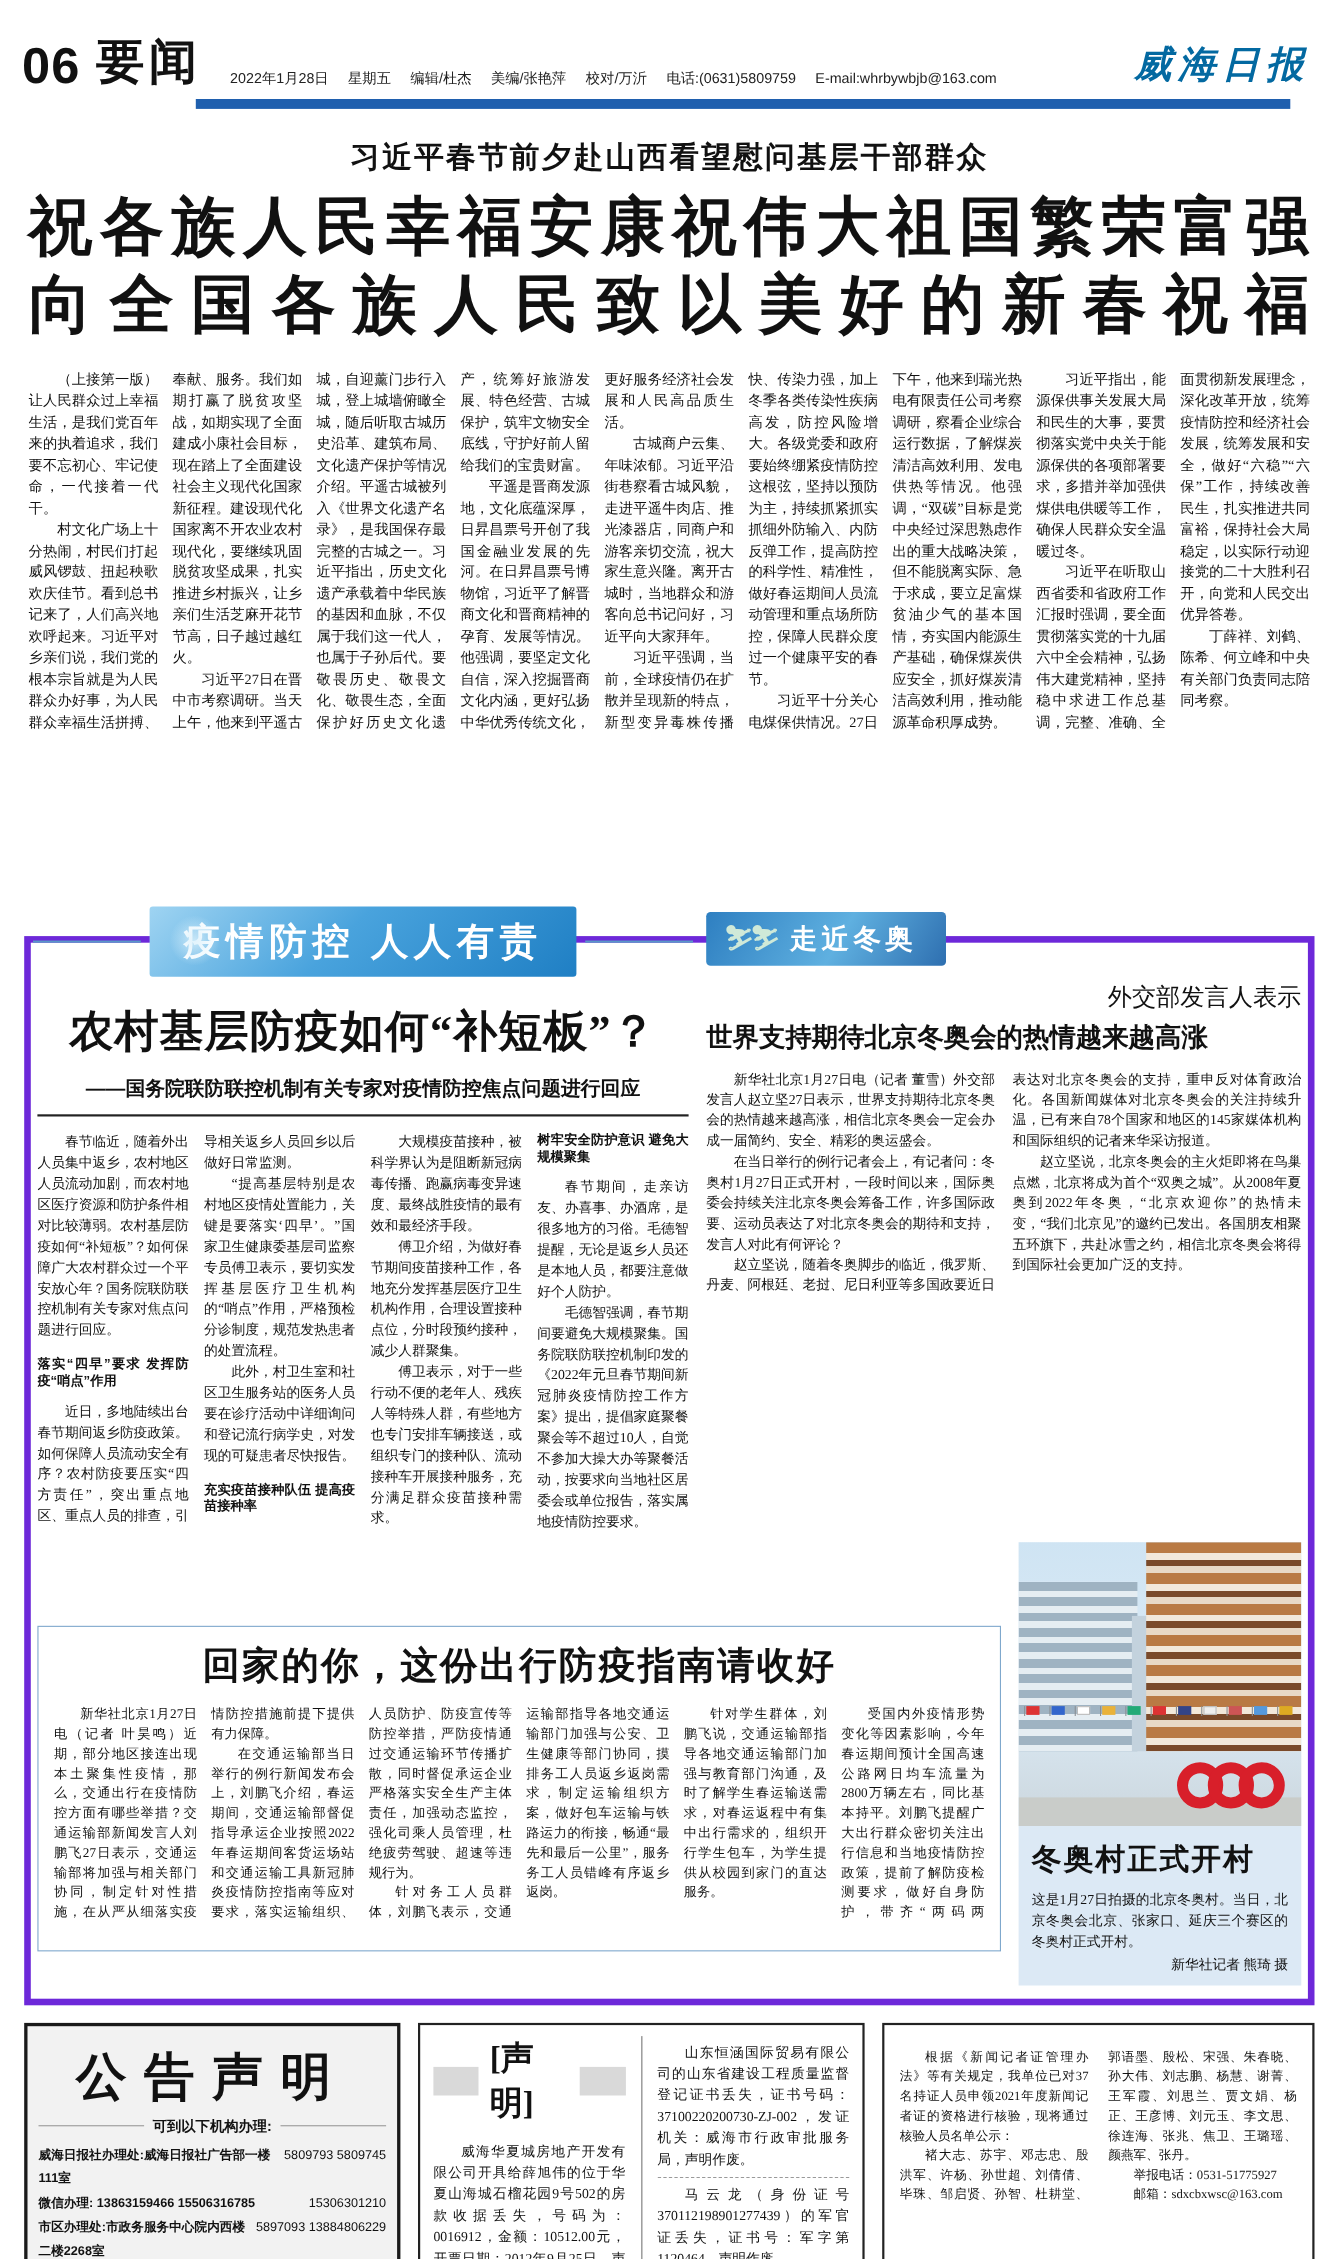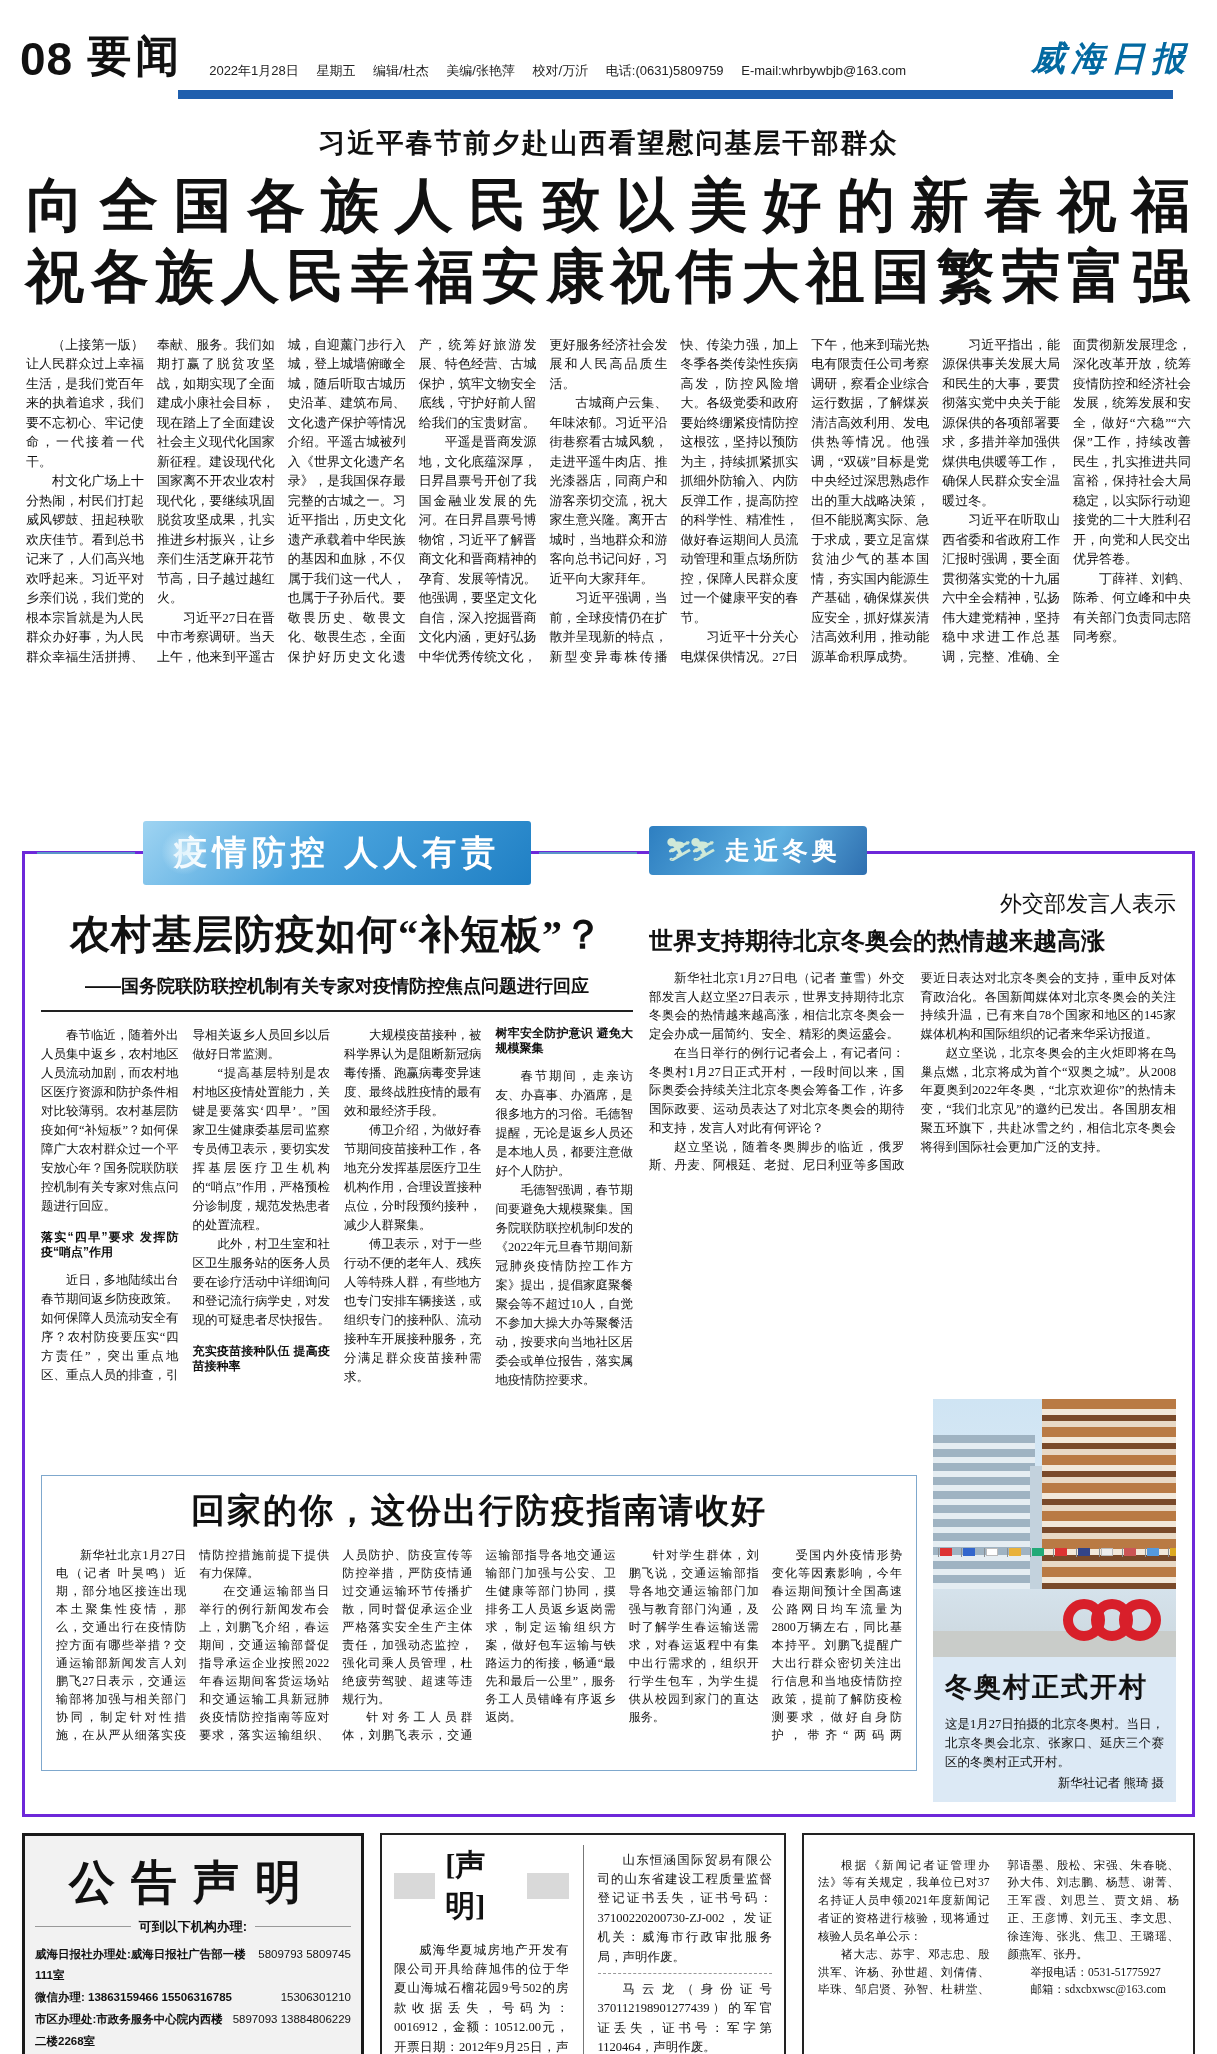--- a/index.html
+++ b/index.html
@@ -24,21 +24,21 @@
   .lead { padding:26px 6px 0; }
   .lead-kicker { text-align:center; font-family:"Liberation Sans",sans-serif; font-size:27px; font-weight:900; letter-spacing:2px; }
   .lead-headline { font-weight:900; font-size:58px; line-height:1.22; margin-top:10px; }
   .lead-headline .hl-line { text-align:justify; text-align-last:justify; letter-spacing:1px; }
   .lead-body { margin-top:22px; columns:9; column-gap:13px; height:452px; overflow:hidden;
                font-size:13px; line-height:1.5; text-align:justify; }
   .para { text-indent:2em; margin:0; }
   .sub-head { font-family:"Liberation Sans",sans-serif; font-size:17px; font-weight:900; line-height:1.3; margin:14px 0 10px; }
 
   
-  .mid-frame { border:3px solid #6d28d9; margin:64px 2px 16px; padding:0 16px 12px;
+  .mid-frame { border:6px solid #6d28d9; margin:64px 2px 16px; padding:0 6px 12px;
                display:grid; grid-template-columns:592px 268px 1fr; grid-template-rows:545px 62px auto; column-gap:16px; }
 
   .area-fangyi { grid-column:1; grid-row:1/3; }
   .area-dongao { grid-column:2/4; grid-row:1; }
   .area-photo  { grid-column:3; grid-row:2/4; }
   .area-huijia { grid-column:1/3; grid-row:3; }
 
   .banner-row { display:flex; align-items:center; margin:-33px -4px 0; }
   .banner-row .line { flex:1; height:2px; background:#5b96c8; }
   .epidemic-banner { width:388px; height:64px; margin:0 8px; border-radius:3px;
@@ -121,40 +121,40 @@
   .gongshi-box { flex:1; border:2px solid #222; padding:12px 14px 10px; display:flex; flex-direction:column; }
   .gongshi-title { text-align:center; font-size:29px; font-weight:900; line-height:1.3; letter-spacing:2px; }
   .gongshi-body { margin-top:10px; columns:2; column-gap:18px; font-size:11.5px; line-height:1.55; text-align:justify; flex:1; overflow:hidden; }
 </style>
 </head>
 <body>
 
 <div class="page">
 
   <div class="masthead">
-    <div class="page-num">08</div>
+    <div class="page-num">06</div>
     <div class="section-name">要闻</div>
     <div class="mast-info">
       <span>2022年1月28日</span>
       <span>星期五</span>
       <span>编辑/杜杰</span>
       <span>美编/张艳萍</span>
       <span>校对/万沂</span>
       <span>电话:(0631)5809759</span>
       <span>E-mail:whrbywbjb@163.com</span>
     </div>
     <div class="brand-logo">威海日报</div>
   </div>
   <div class="mast-bar"></div>
 
   <div class="lead">
     <div class="lead-kicker">习近平春节前夕赴山西看望慰问基层干部群众</div>
     <div class="lead-headline">
+      <div class="hl-line">祝各族人民幸福安康祝伟大祖国繁荣富强</div>
       <div class="hl-line">向全国各族人民致以美好的新春祝福</div>
-      <div class="hl-line">祝各族人民幸福安康祝伟大祖国繁荣富强</div>
     </div>
     <div class="lead-body">
         <p class="para">（上接第一版）让人民群众过上幸福生活，是我们党百年来的执着追求，我们要不忘初心、牢记使命，一代接着一代干。</p>
         <p class="para">村文化广场上十分热闹，村民们打起威风锣鼓、扭起秧歌欢庆佳节。看到总书记来了，人们高兴地欢呼起来。习近平对乡亲们说，我们党的根本宗旨就是为人民群众办好事，为人民群众幸福生活拼搏、奉献、服务。我们如期打赢了脱贫攻坚战，如期实现了全面建成小康社会目标，现在踏上了全面建设社会主义现代化国家新征程。建设现代化国家离不开农业农村现代化，要继续巩固脱贫攻坚成果，扎实推进乡村振兴，让乡亲们生活芝麻开花节节高，日子越过越红火。</p>
         <p class="para">习近平27日在晋中市考察调研。当天上午，他来到平遥古城，自迎薰门步行入城，登上城墙俯瞰全城，随后听取古城历史沿革、建筑布局、文化遗产保护等情况介绍。平遥古城被列入《世界文化遗产名录》，是我国保存最完整的古城之一。习近平指出，历史文化遗产承载着中华民族的基因和血脉，不仅属于我们这一代人，也属于子孙后代。要敬畏历史、敬畏文化、敬畏生态，全面保护好历史文化遗产，统筹好旅游发展、特色经营、古城保护，筑牢文物安全底线，守护好前人留给我们的宝贵财富。</p>
         <p class="para">平遥是晋商发源地，文化底蕴深厚，日昇昌票号开创了我国金融业发展的先河。在日昇昌票号博物馆，习近平了解晋商文化和晋商精神的孕育、发展等情况。他强调，要坚定文化自信，深入挖掘晋商文化内涵，更好弘扬中华优秀传统文化，更好服务经济社会发展和人民高品质生活。</p>
         <p class="para">古城商户云集、年味浓郁。习近平沿街巷察看古城风貌，走进平遥牛肉店、推光漆器店，同商户和游客亲切交流，祝大家生意兴隆。离开古城时，当地群众和游客向总书记问好，习近平向大家拜年。</p>
         <p class="para">习近平强调，当前，全球疫情仍在扩散并呈现新的特点，新型变异毒株传播快、传染力强，加上冬季各类传染性疾病高发，防控风险增大。各级党委和政府要始终绷紧疫情防控这根弦，坚持以预防为主，持续抓紧抓实抓细外防输入、内防反弹工作，提高防控的科学性、精准性，做好春运期间人员流动管理和重点场所防控，保障人民群众度过一个健康平安的春节。</p>
         <p class="para">习近平十分关心电煤保供情况。27日下午，他来到瑞光热电有限责任公司考察调研，察看企业综合运行数据，了解煤炭清洁高效利用、发电供热等情况。他强调，“双碳”目标是党中央经过深思熟虑作出的重大战略决策，但不能脱离实际、急于求成，要立足富煤贫油少气的基本国情，夯实国内能源生产基础，确保煤炭供应安全，抓好煤炭清洁高效利用，推动能源革命积厚成势。</p>
         <p class="para">习近平指出，能源保供事关发展大局和民生的大事，要贯彻落实党中央关于能源保供的各项部署要求，多措并举加强供煤供电供暖等工作，确保人民群众安全温暖过冬。</p>

